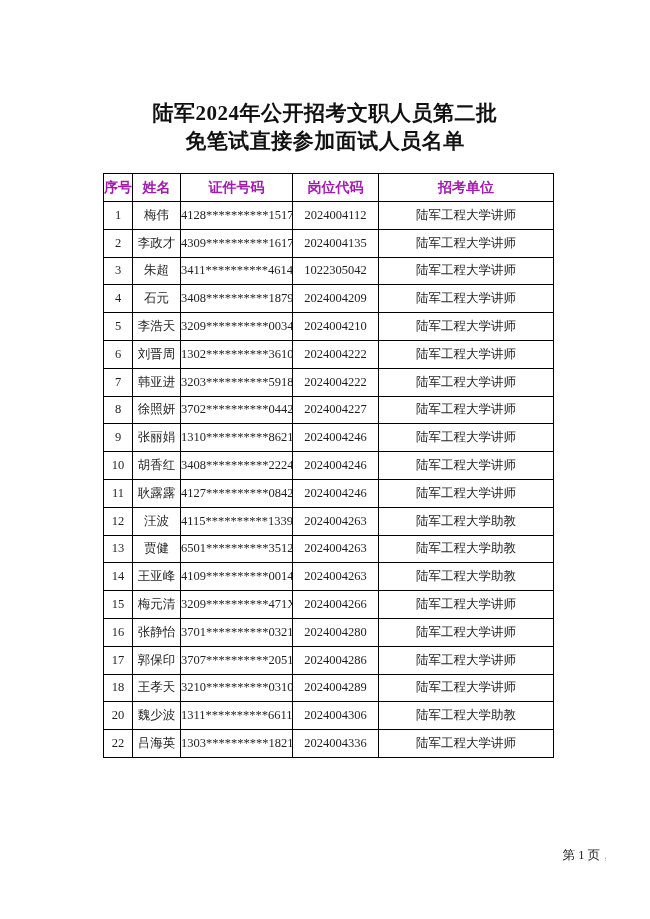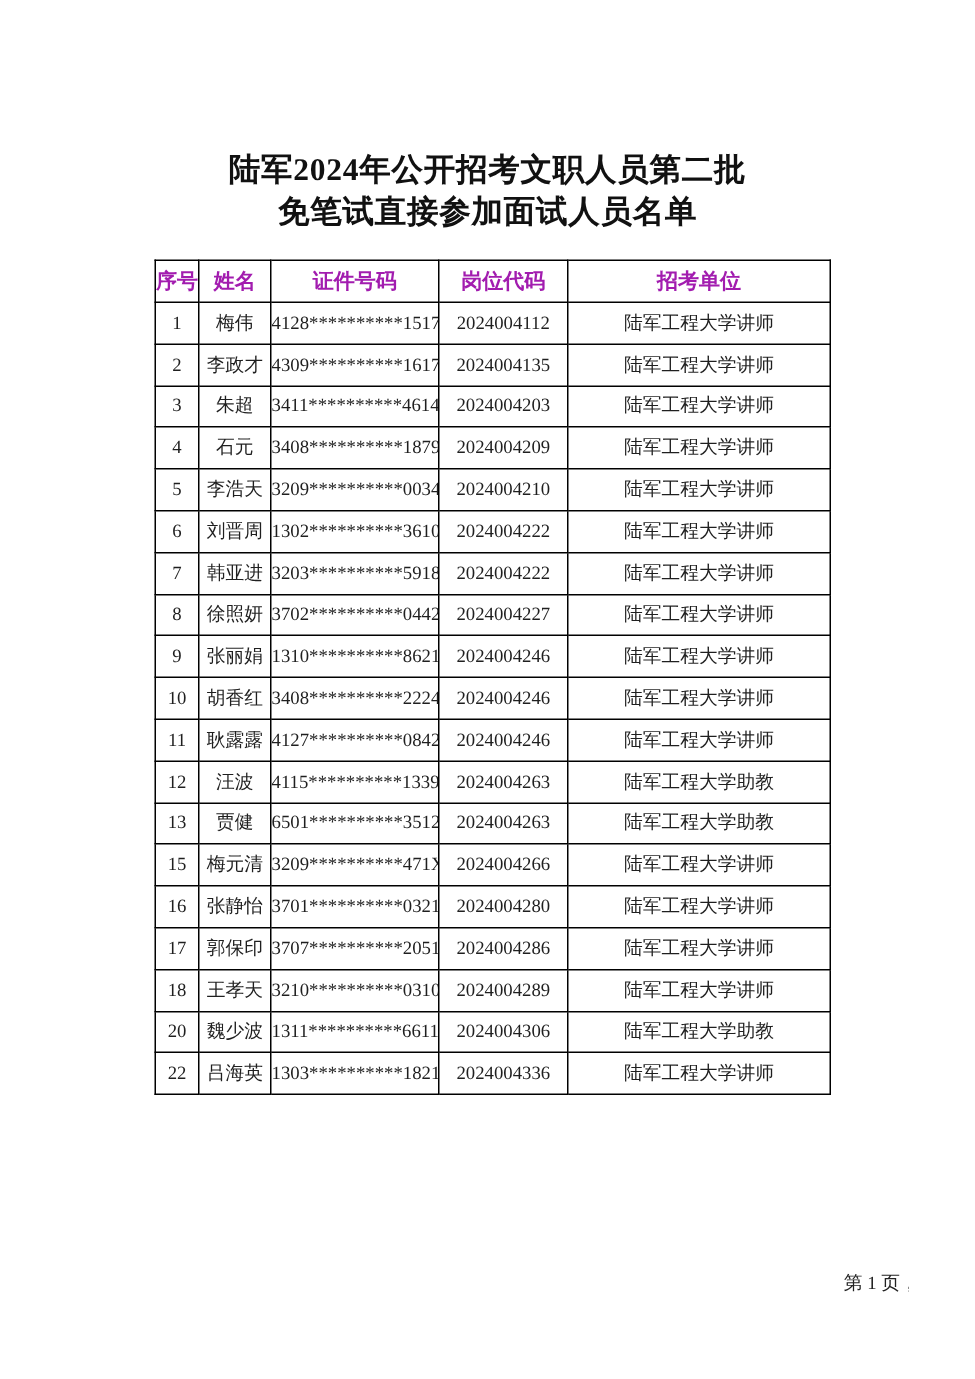--- a/index.html
+++ b/index.html
@@ -102,21 +102,21 @@
           <td>2</td>
           <td>李政才</td>
           <td>4309**********1617</td>
           <td>2024004135</td>
           <td>陆军工程大学讲师</td>
         </tr>
         <tr>
           <td>3</td>
           <td>朱超</td>
           <td>3411**********4614</td>
-          <td>2024004203</td>
+          <td>1022305042</td>
           <td>陆军工程大学讲师</td>
         </tr>
         <tr>
           <td>4</td>
           <td>石元</td>
           <td>3408**********1879</td>
           <td>2024004209</td>
           <td>陆军工程大学讲师</td>
         </tr>
         <tr>
@@ -176,20 +176,27 @@
           <td>陆军工程大学助教</td>
         </tr>
         <tr>
           <td>13</td>
           <td>贾健</td>
           <td>6501**********3512</td>
           <td>2024004263</td>
           <td>陆军工程大学助教</td>
         </tr>
         <tr>
+          <td>14</td>
+          <td>王亚峰</td>
+          <td>4109**********0014</td>
+          <td>2024004263</td>
+          <td>陆军工程大学助教</td>
+        </tr>
+        <tr>
           <td>15</td>
           <td>梅元清</td>
           <td>3209**********471X</td>
           <td>2024004266</td>
           <td>陆军工程大学讲师</td>
         </tr>
         <tr>
           <td>16</td>
           <td>张静怡</td>
           <td>3701**********0321</td>

